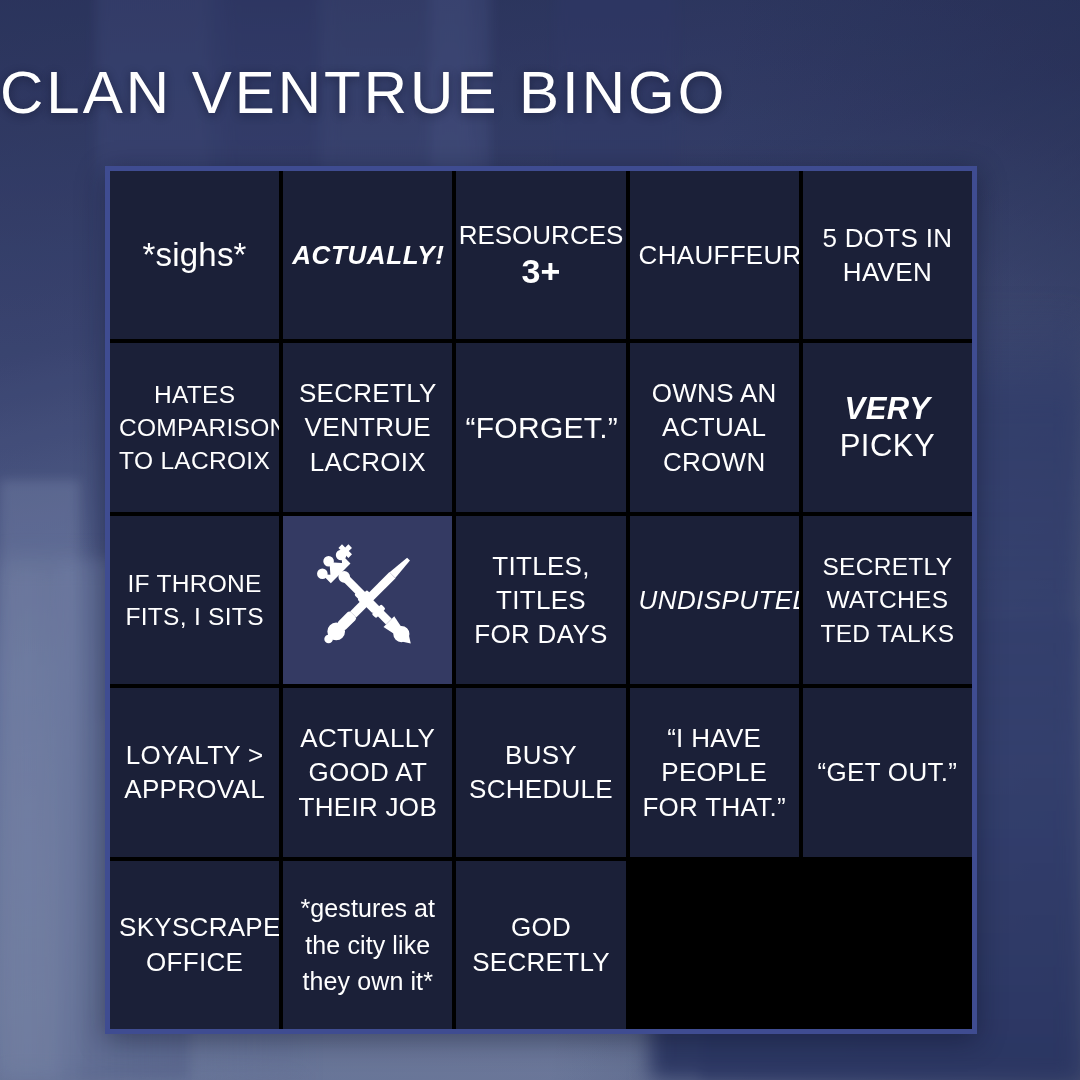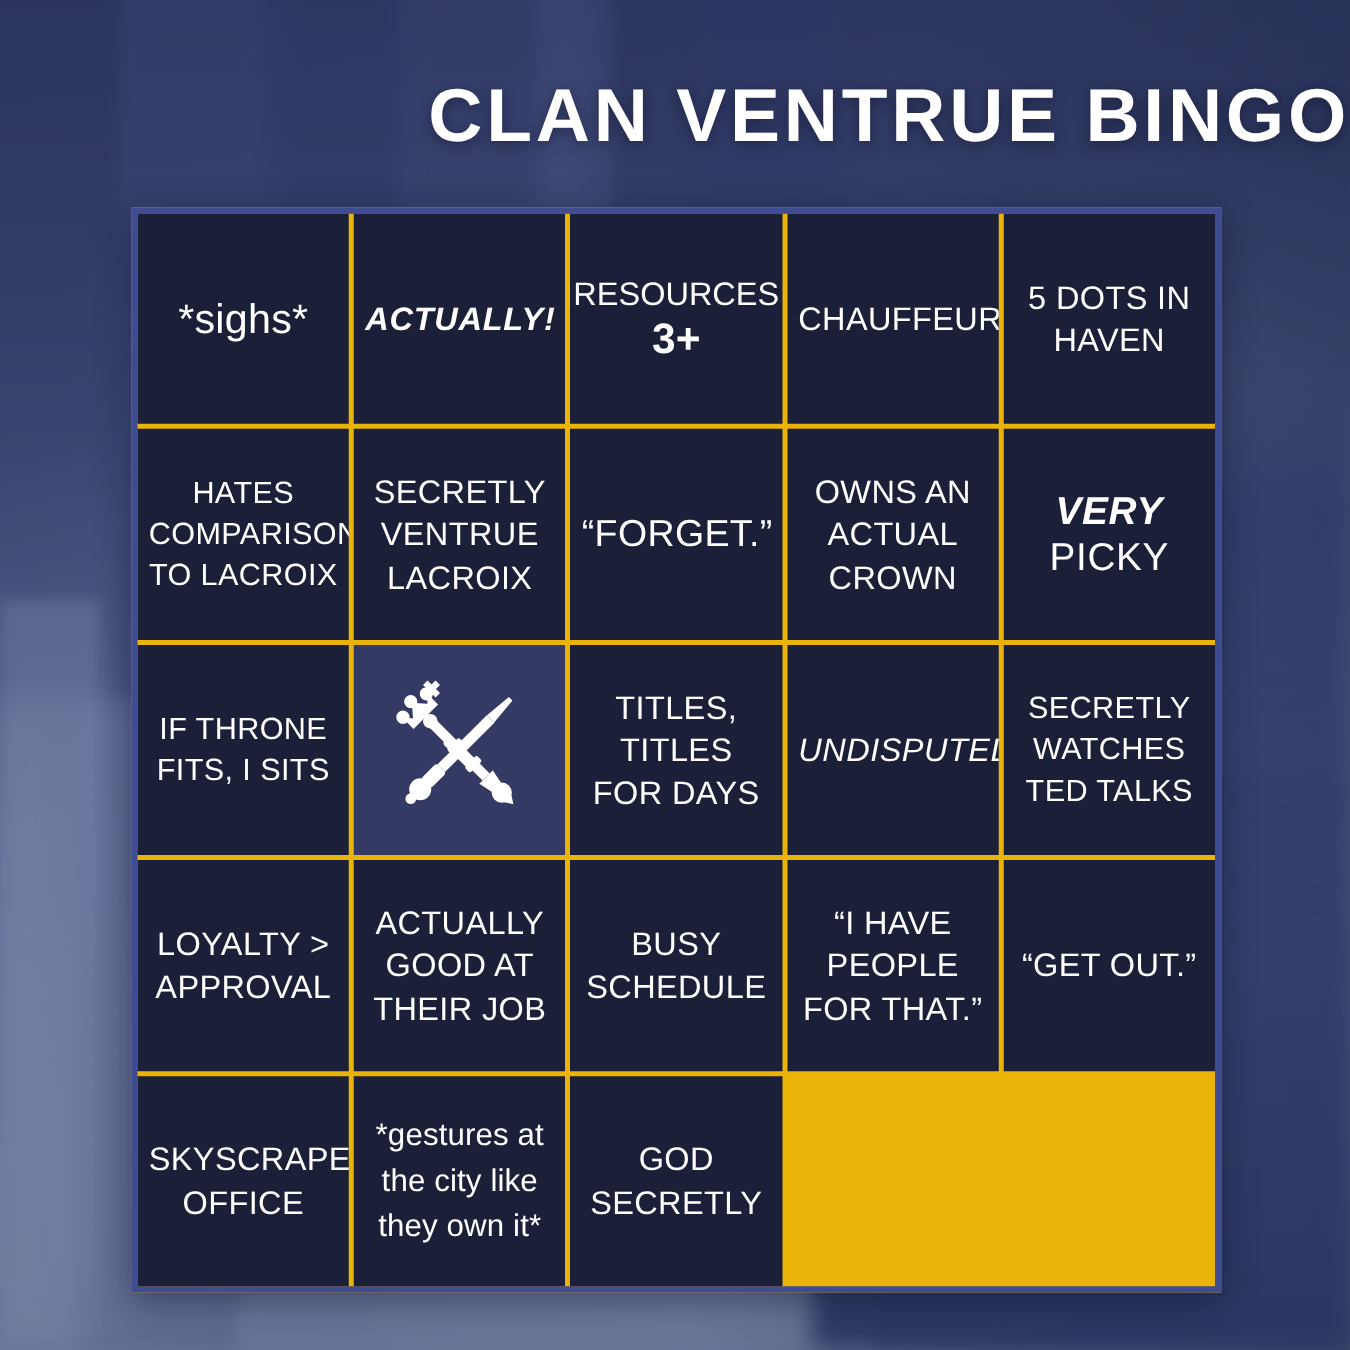--- a/index.html
+++ b/index.html
@@ -33,37 +33,37 @@
   #bg-bottom-left {
     position:absolute; left:0; bottom:0; width:300px; height:520px;
     background:linear-gradient(90deg, rgba(150,162,190,0.38) 0%, rgba(120,133,170,0.30) 45%, rgba(92,104,148,0.10) 100%);
     filter:blur(12px);
   }
   #bg-grain { position:absolute; inset:0; background:rgba(40,48,86,0.18); }
 
   
   #title {
     position:absolute; top:58px; left:0; width:1080px;
-    text-align:right;
+    text-align:left;
     color:#ffffff;
     font-size:60px;
-    font-weight:700;
+    font-weight:400;
     letter-spacing:3px;
     font-family:"Liberation Sans", sans-serif;
     text-shadow:0 2px 10px rgba(10,14,34,0.45);
     white-space:nowrap;
   }
 
   
   #bingo-card {
     position:absolute;
     left:105px; top:166px;
     width:872px; height:868px;
     border:5px solid #3f4c91;
-    background:#eab308;
+    background:#000000;
     display:grid;
     grid-template-columns:repeat(5, 1fr);
     grid-template-rows:repeat(5, 1fr);
     gap:4px;
     box-shadow:0 6px 26px rgba(12,16,38,0.45);
   }
   .cell {
     background:#1b2038;
     display:flex;
     align-items:center;

